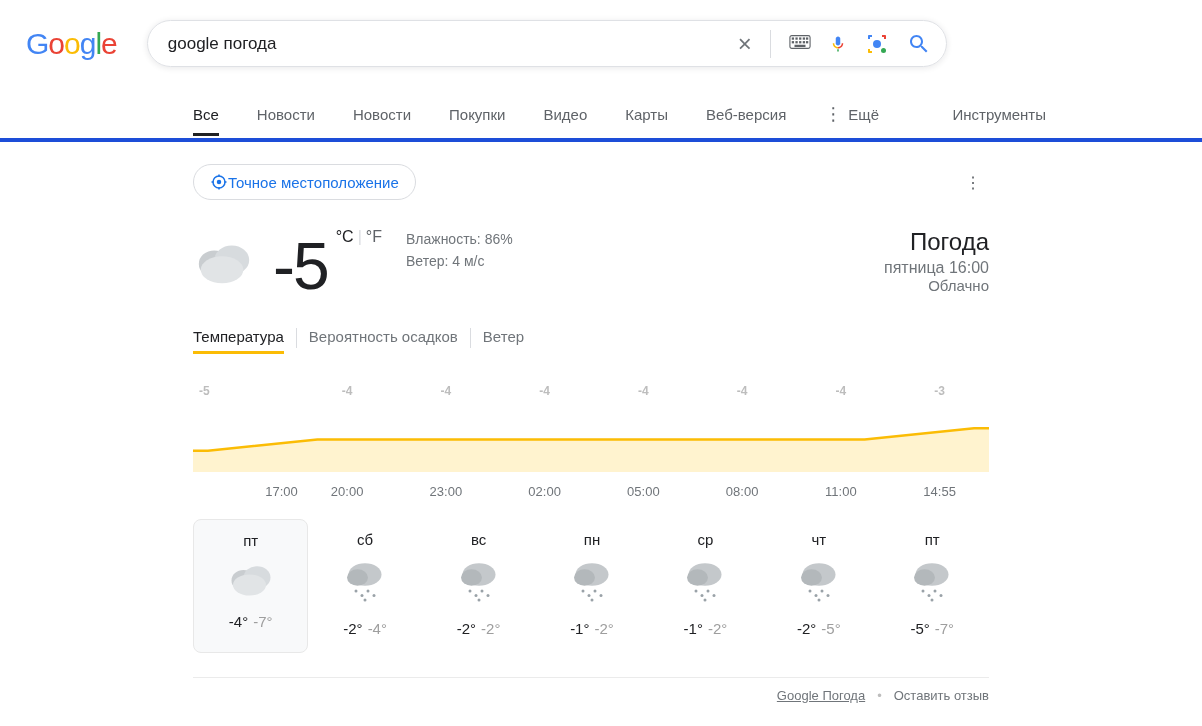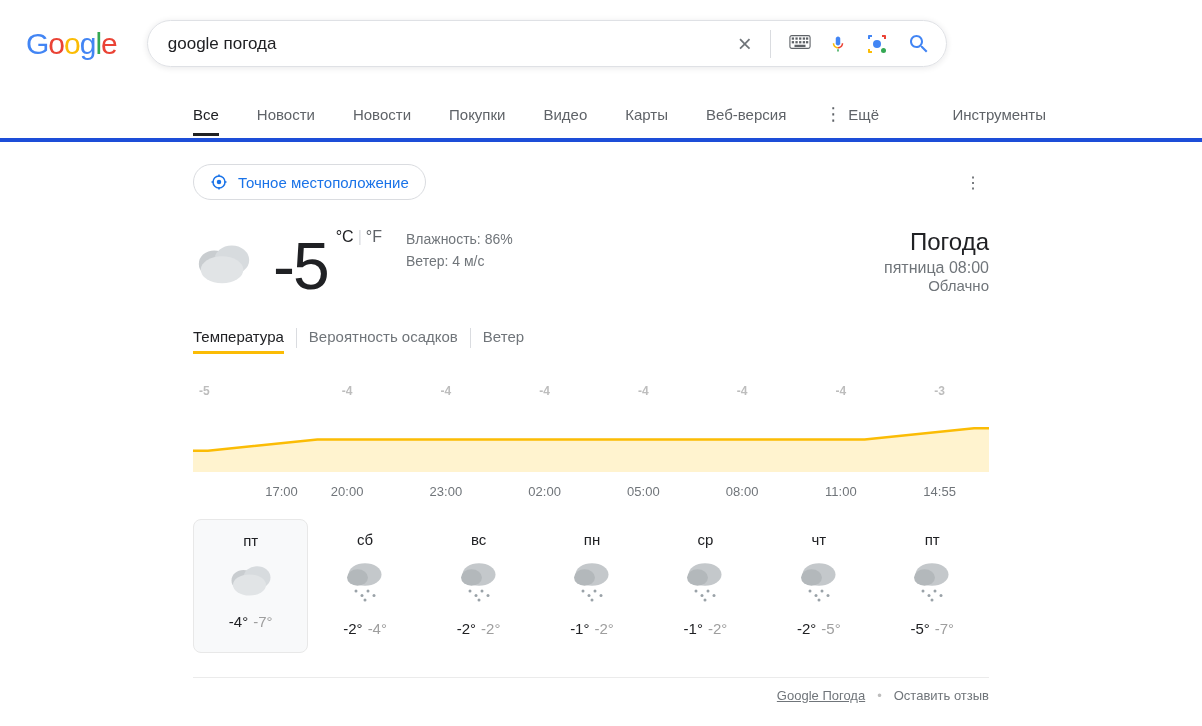--- a/index.html
+++ b/index.html
@@ -16,21 +16,21 @@
 .mic-icon, .lens-icon, .mag-icon { cursor:pointer; display:flex; }
 .tabs-bar { display:flex; align-items:center; border-bottom:4px solid #1d4ed8; padding-left:193px; margin-top:25px; font-size:15px; gap:38px; }
 .tab { padding:11px 0 13px; color:#5f6368; cursor:pointer; white-space:nowrap; }
 .tab.active { color:#202124; border-bottom:3px solid #202124; padding-bottom:10px; }
 .more-dots { color:#5f6368; display:flex; align-items:center; gap:6px; }
 .tools { margin-left:auto; margin-right:156px; color:#5f6368; }
 .content { margin-left:193px; width:796px; }
 .loc-row { display:flex; align-items:center; margin-top:22px; gap:12px; }
 .loc-text { font-size:15px; color:#474747; white-space:nowrap; overflow:hidden; text-overflow:ellipsis; max-width:415px; }
 .loc-text b { color:#202124; font-weight:700; }
-.loc-btn { display:flex; align-items:center; gap:10px; border:1px solid #dadce0; border-radius:20px; padding:8px 16px; color:#1a73e8; font-size:15px; cursor:pointer; }
+.loc-btn { display:flex; align-items:center; gap:0; border:1px solid #dadce0; border-radius:20px; padding:8px 16px; color:#1a73e8; font-size:15px; cursor:pointer; }
 .loc-menu { margin-left:auto; color:#5f6368; cursor:pointer; padding:0 8px; }
 .weather-main { display:flex; margin-top:28px; align-items:flex-start; }
 .w-icon { margin-right:18px; margin-top:8px; }
 .temp-big { font-size:66px; font-weight:400; color:#202124; letter-spacing:-2px; }
 .temp-unit { font-size:16px; margin-left:8px; color:#5f6368; }
 .temp-unit .active { color:#202124; }
 .temp-unit .sep { color:#dadce0; margin:0 4px; }
 .stats { margin-left:24px; font-size:14px; color:#70757a; line-height:1.6; }
 .w-right { margin-left:auto; text-align:right; }
 .w-title { font-size:24px; color:#202124; font-weight:400; }
@@ -148,21 +148,21 @@
     <div style="display:flex;align-items:flex-start">
       <div class="temp-big">-5</div>
       <div class="temp-unit"><span class="active">°C</span><span class="sep">|</span><span>°F</span></div>
     </div>
     <div class="stats">
       <div>Влажность: 86%</div>
       <div>Ветер: 4 м/с</div>
     </div>
     <div class="w-right">
       <div class="w-title">Погода</div>
-      <div class="w-day">пятница 08:00</div>
+      <div class="w-day">пятница 16:00</div>
       <div class="w-cond">Облачно</div>
     </div>
   </div>
 
   <div class="sub-tabs">
     <div class="sub-tab active">Температура</div>
     <div class="st-sep"></div>
     <div class="sub-tab">Вероятность осадков</div>
     <div class="st-sep"></div>
     <div class="sub-tab">Ветер</div>

